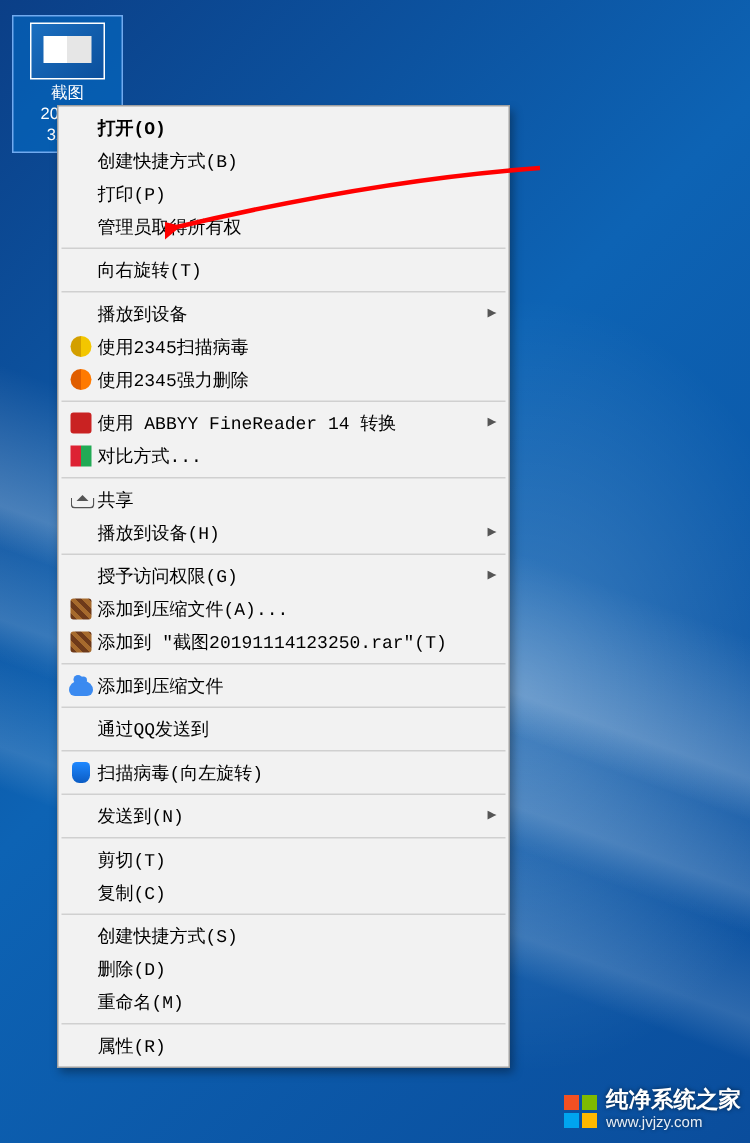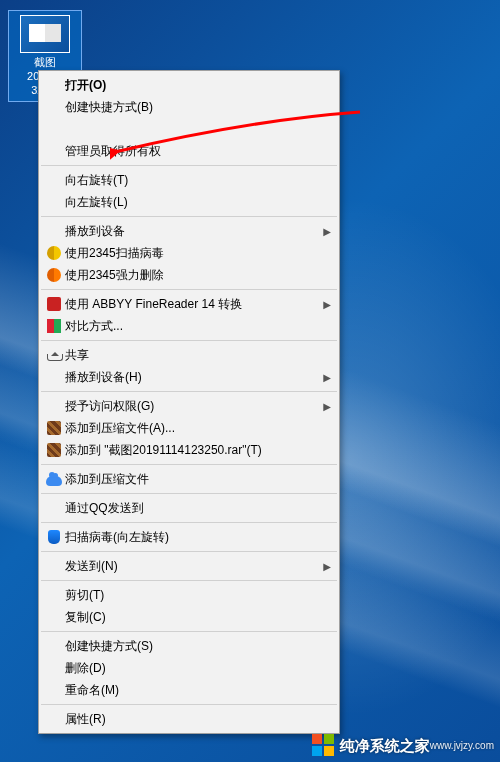--- a/index.html
+++ b/index.html
@@ -65,20 +65,21 @@
     padding: 3px 0;
     z-index: 10;
   }
   .menu-item {
     display: flex;
     align-items: center;
     height: 22px;
     padding: 0 8px 0 4px;
     color: #000;
     white-space: nowrap;
+    font-family: Liberation Mono, monospace;
   }
   .menu-item .icon-slot {
     width: 22px;
     height: 16px;
     flex: 0 0 22px;
     display: flex;
     align-items: center;
     justify-content: center;
   }
   .menu-item .label {
@@ -144,21 +145,21 @@
       linear-gradient(#7fba00,#7fba00) 12px 0/10px 10px no-repeat,
       linear-gradient(#00a4ef,#00a4ef) 0 12px/10px 10px no-repeat,
       linear-gradient(#ffb900,#ffb900) 12px 12px/10px 10px no-repeat;
   }
   .watermark-text {
     color:#fff;
     font-size:15px;
     font-weight:bold;
     text-shadow:0 0 3px rgba(0,0,0,0.6);
     display:flex;
-    flex-direction:row;
+    flex-direction:column;
     line-height:15px;
   }
   .watermark-text .small { font-size:10px; font-weight:normal; opacity:0.9;}
 </style>
 </head>
 <body>
 
 <div class="desktop">
 
   <div class="desktop-icon selected">
@@ -174,33 +175,30 @@
       <div class="menu-item bold">
         <span class="icon-slot"></span>
         <span class="label">打开(O)</span>
       </div>
       <div class="menu-item">
         <span class="icon-slot"></span>
         <span class="label">创建快捷方式(B)</span>
       </div>
       <div class="menu-item">
         <span class="icon-slot"></span>
+        <span class="label">打印(P)</span>
       </div>
       <div class="menu-item">
         <span class="icon-slot"></span>
         <span class="label">管理员取得所有权</span>
       </div>
       <div class="menu-sep"></div>
       <div class="menu-item">
         <span class="icon-slot"></span>
         <span class="label">向右旋转(T)</span>
-      </div>
-      <div class="menu-item">
-        <span class="icon-slot"></span>
-        <span class="label">向左旋转(L)</span>
       </div>
       <div class="menu-sep"></div>
       <div class="menu-item">
         <span class="icon-slot"></span>
         <span class="label">播放到设备</span>
         <span class="submenu-arrow">▶</span>
       </div>
       <div class="menu-item">
         <span class="icon-slot">
           <span class="ic ic-shield-y"></span>

